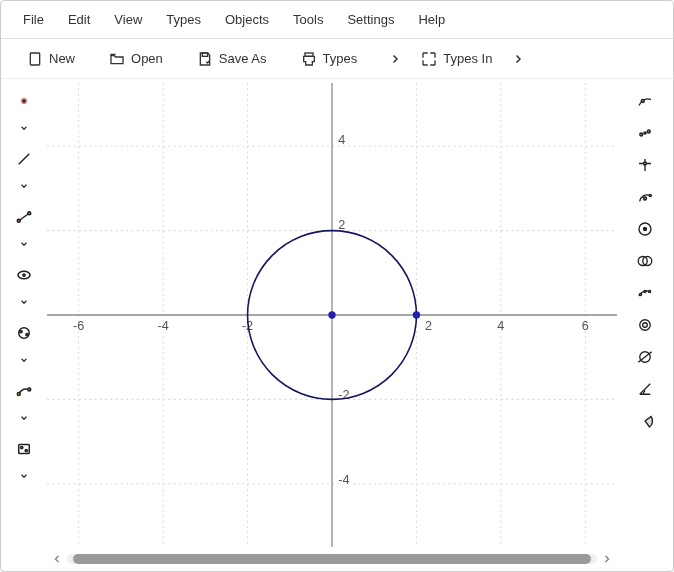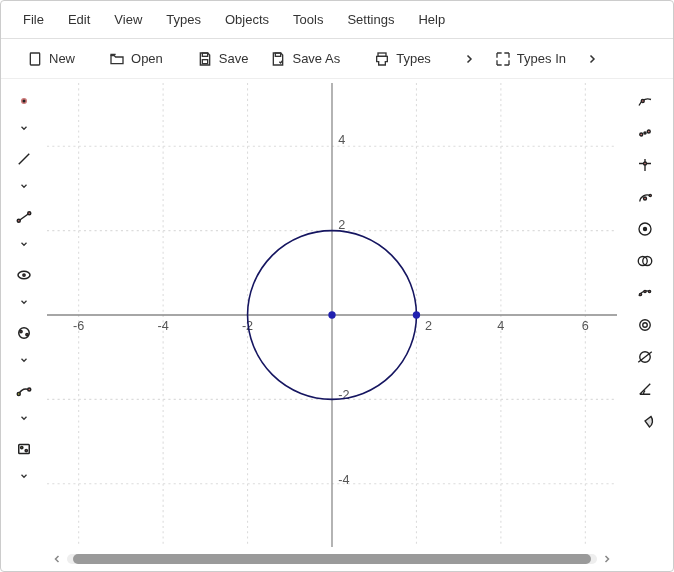--- a/index.html
+++ b/index.html
@@ -70,28 +70,20 @@
     </button>
     <div class="toolbar-spacer"></div>
     <button class="tool-btn">
       <svg viewBox="0 0 24 24" fill="none" stroke="#333" stroke-width="2">
           <path d="M3 7h5l2 2h11v10H3z"></path>
           <path d="M3 7V5h7"></path>
         </svg>
       <span>Open</span>
     </button>
     <div class="toolbar-spacer"></div>
-    <button class="tool-btn">
-      <svg viewBox="0 0 24 24" fill="none" stroke="#333" stroke-width="2">
-          <path d="M5 3h11l3 3v15H5z"></path>
-          <rect x="8" y="3" width="8" height="5"></rect>
-          <rect x="8" y="13" width="8" height="6"></rect>
-        </svg>
-      <span>Save</span>
-    </button>
     <button class="tool-btn">
       <svg viewBox="0 0 24 24" fill="none" stroke="#333" stroke-width="2">
           <path d="M5 3h11l3 3v15H5z"></path>
           <rect x="8" y="3" width="8" height="5"></rect>
           <path d="M14 16l2 2 3-4"></path>
         </svg>
       <span>Save As</span>
     </button>
     <div class="toolbar-spacer"></div>
     <button class="tool-btn">

